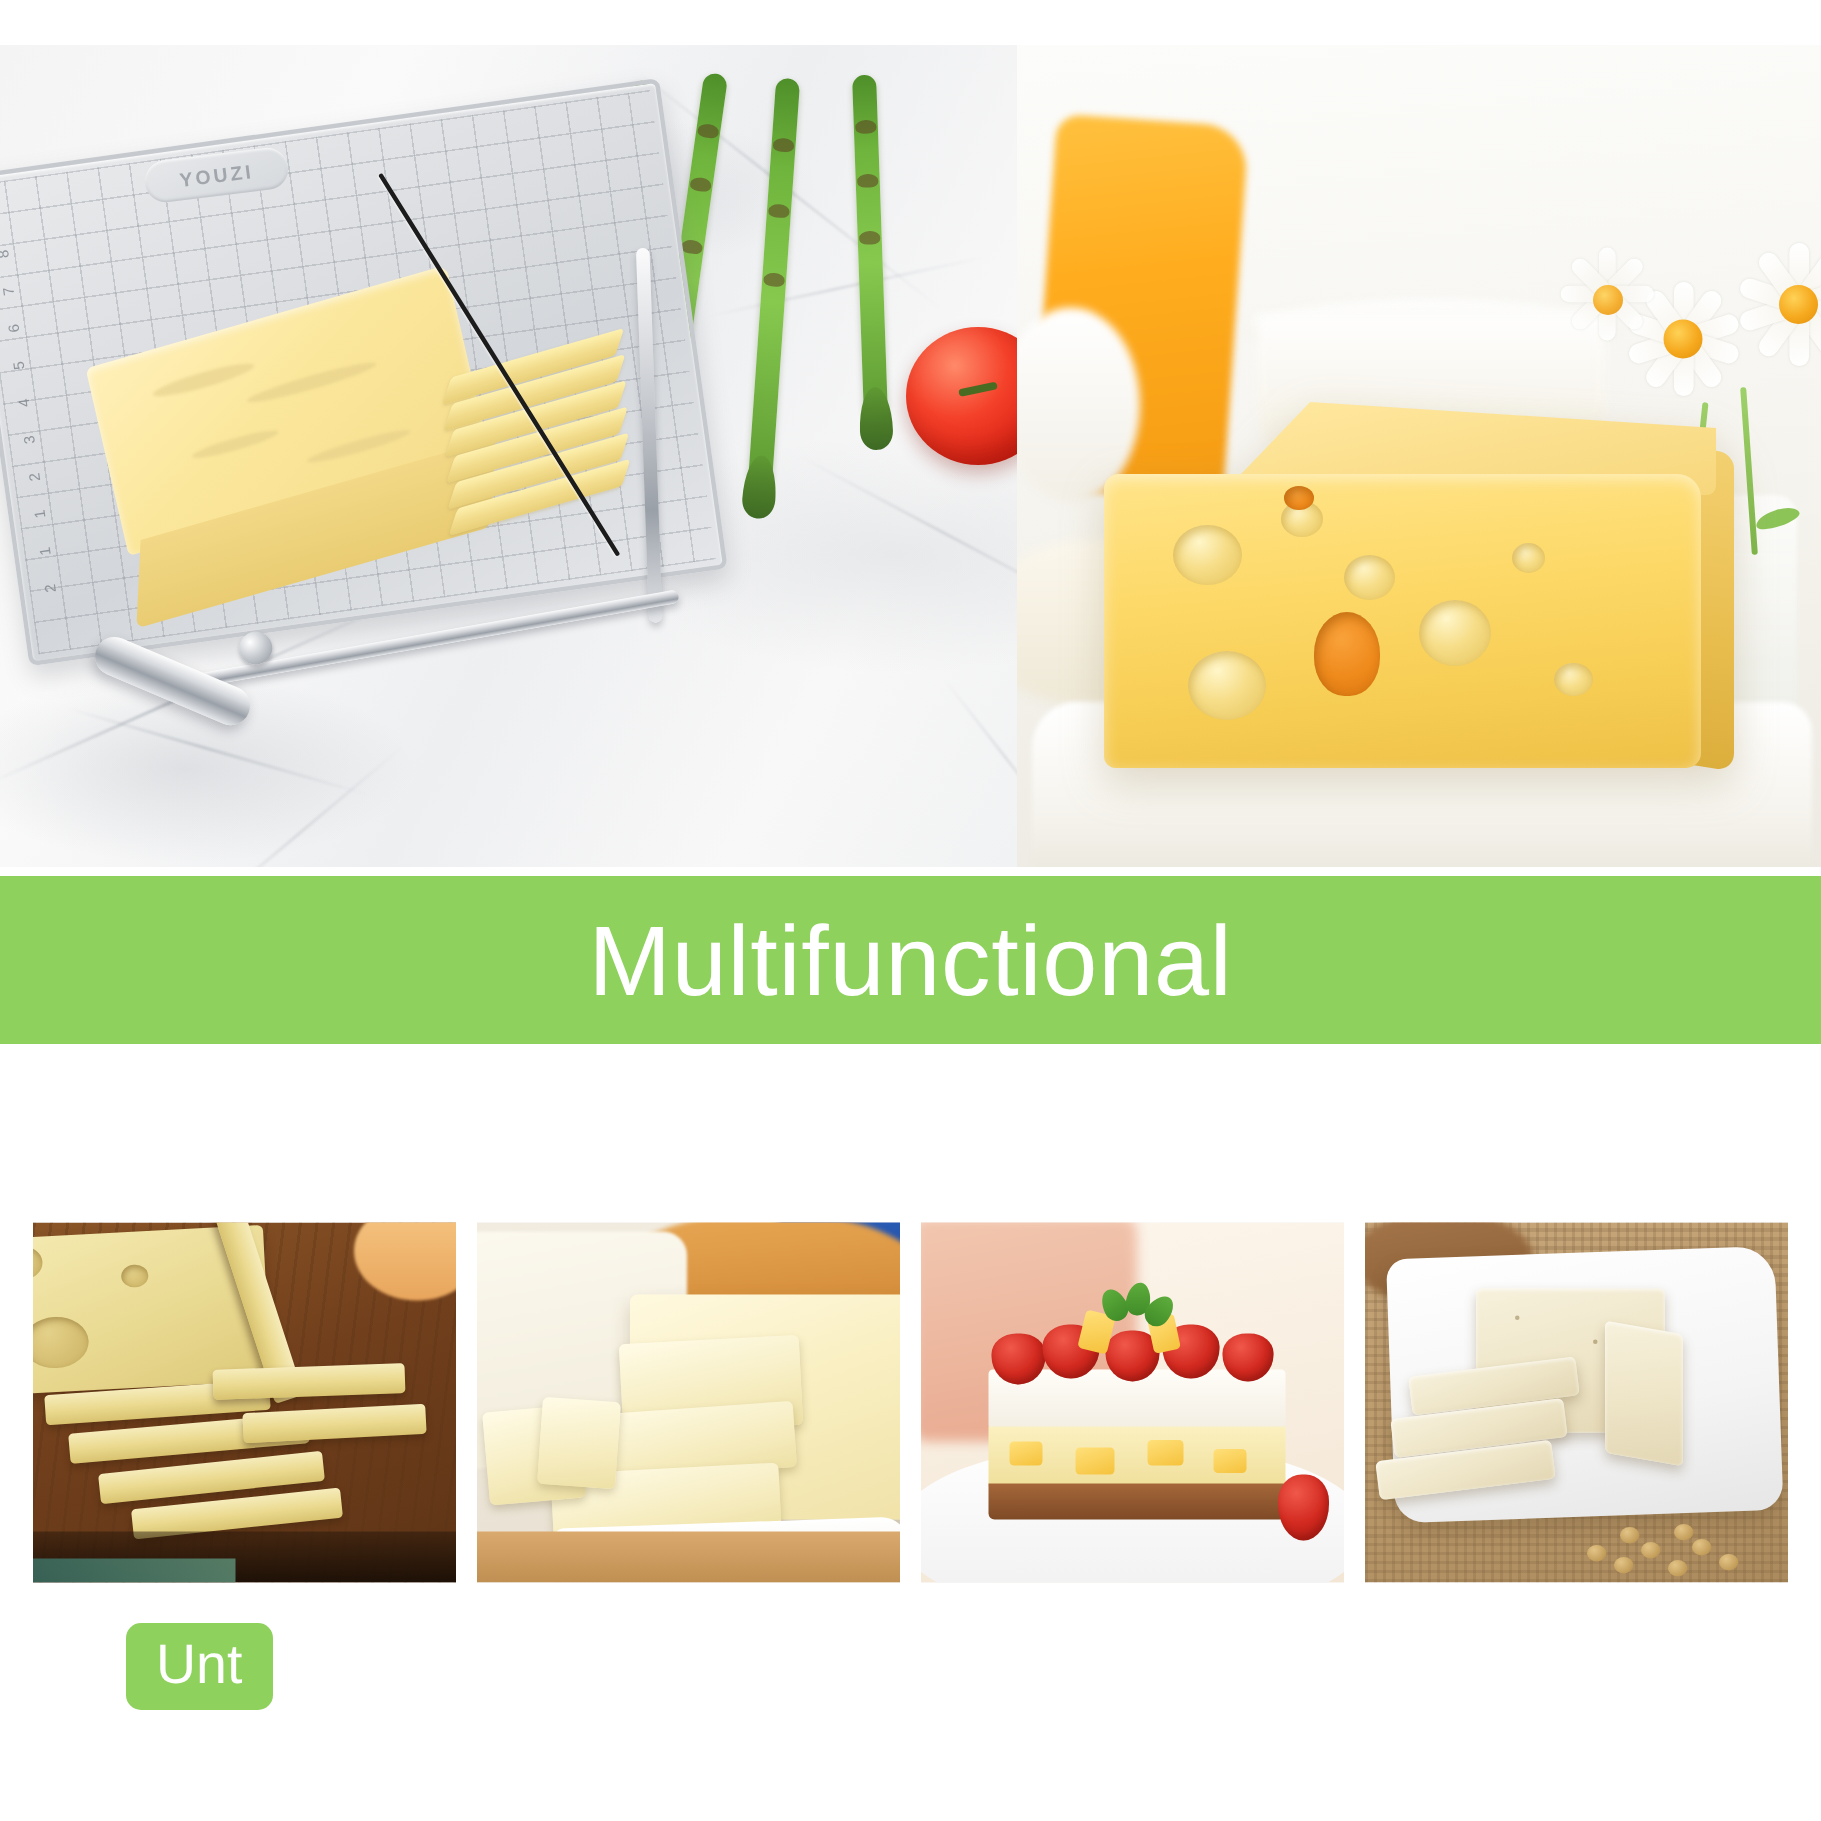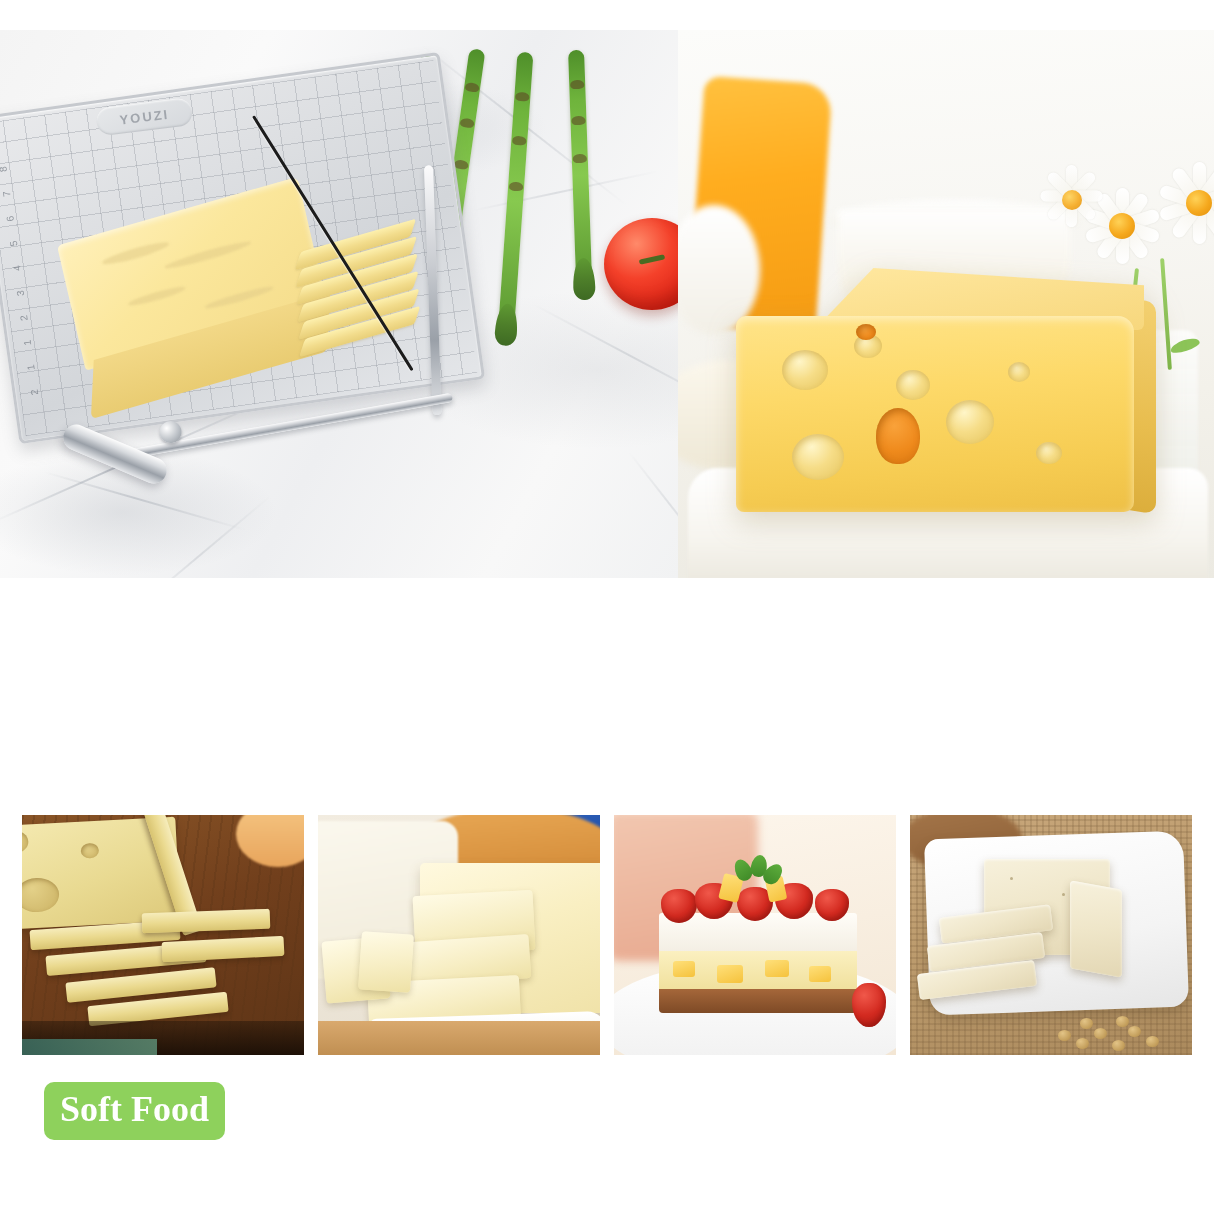--- a/index.html
+++ b/index.html
@@ -795,20 +795,23 @@
           <span class="hole" style="left:210px;top:84px;width:48px;height:44px;"></span>
           <span class="hole" style="left:272px;top:46px;width:22px;height:20px;"></span>
           <span class="hole" style="left:300px;top:126px;width:26px;height:22px;"></span>
           <span class="hole hole-deep" style="left:140px;top:92px;width:44px;height:56px;border-radius:50% 50% 46% 46%;"></span>
           <span class="hole hole-deep" style="left:120px;top:8px;width:20px;height:16px;"></span>
         </div>
       </div>
     </div>
   </div>
 
+  <div class="banner">
+    <div class="banner-title">Multifunctional</div>
+  </div>
 
   <div class="thumb-row">
 
     <div class="thumb">
       <div class="wood"></div>
       <div class="egg-corner"></div>
       <div class="cheese-slab">
         <span class="slab-hole" style="left:-6px;top:6px;width:26px;height:22px;"></span>
         <span class="slab-hole" style="left:4px;top:54px;width:44px;height:34px;"></span>
         <span class="slab-hole" style="left:72px;top:22px;width:18px;height:15px;"></span>
@@ -885,18 +888,18 @@
       <span class="bean" style="left:184px;bottom:16px;"></span>
       <span class="bean" style="left:202px;bottom:4px;"></span>
       <span class="bean" style="left:218px;bottom:18px;"></span>
       <span class="bean" style="left:236px;bottom:8px;"></span>
       <span class="bean" style="left:170px;bottom:26px;"></span>
       <span class="bean" style="left:206px;bottom:28px;"></span>
     </div>
   </div>
 
   <div class="badge-row">
-    <div class="badge-cell c4">
-      <div class="badge serif">Soft Food</div>
+    <div class="badge-cell c2">
+      <div class="badge">Unt</div>
     </div>
   </div>
 
 </div>
 
 </body></html>

